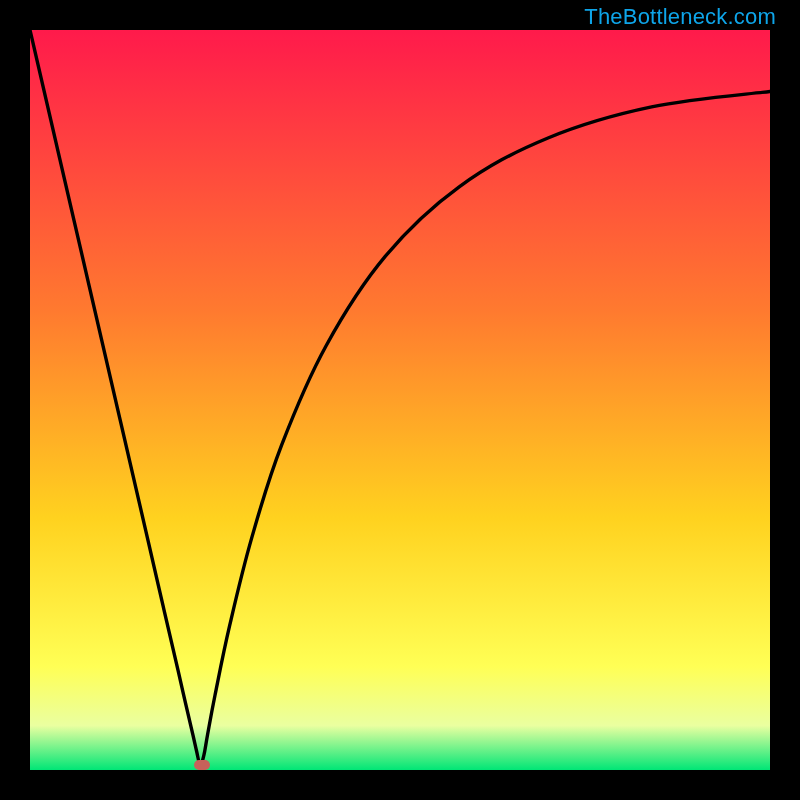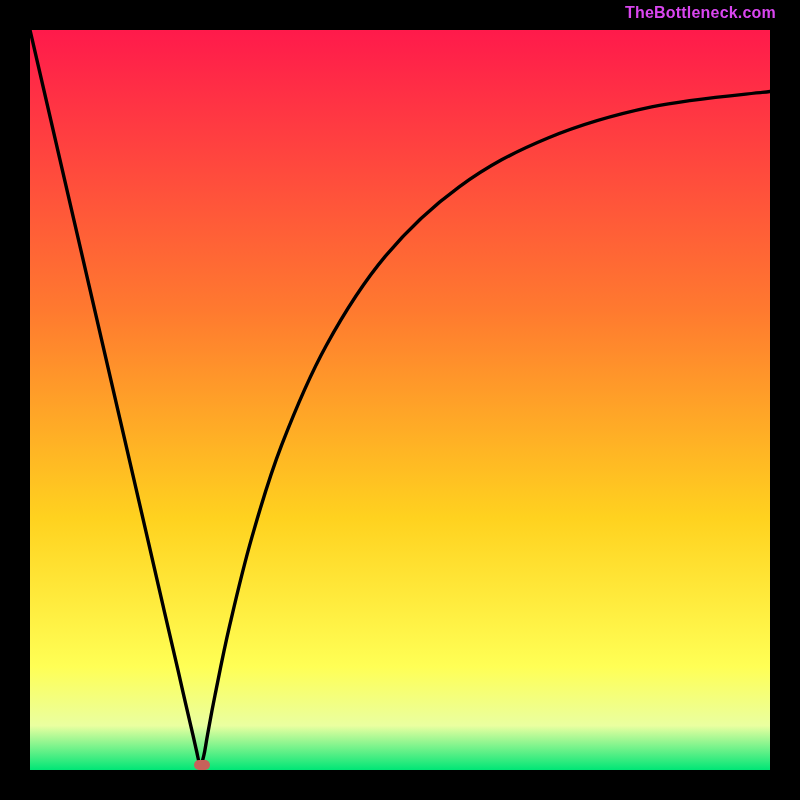--- a/index.html
+++ b/index.html
@@ -51,23 +51,23 @@
     width: 16px;
     height: 10px;
     border-radius: 5px;
     background: #c7615a;
     transform: translate(-50%, -50%);
   }
   .watermark {
     position: absolute;
     top: 4px;
     right: 24px;
-    color: #d946ef;
-    font-size: 16px;
-    font-weight: 700;
+    color: #0ea5e9;
+    font-size: 22px;
+    font-weight: 400;
     letter-spacing: 0.2px;
     user-select: none;
   }
 </style>
 </head>
 <body>
 
 <div class="frame">
 
   <div class="plot-area">

